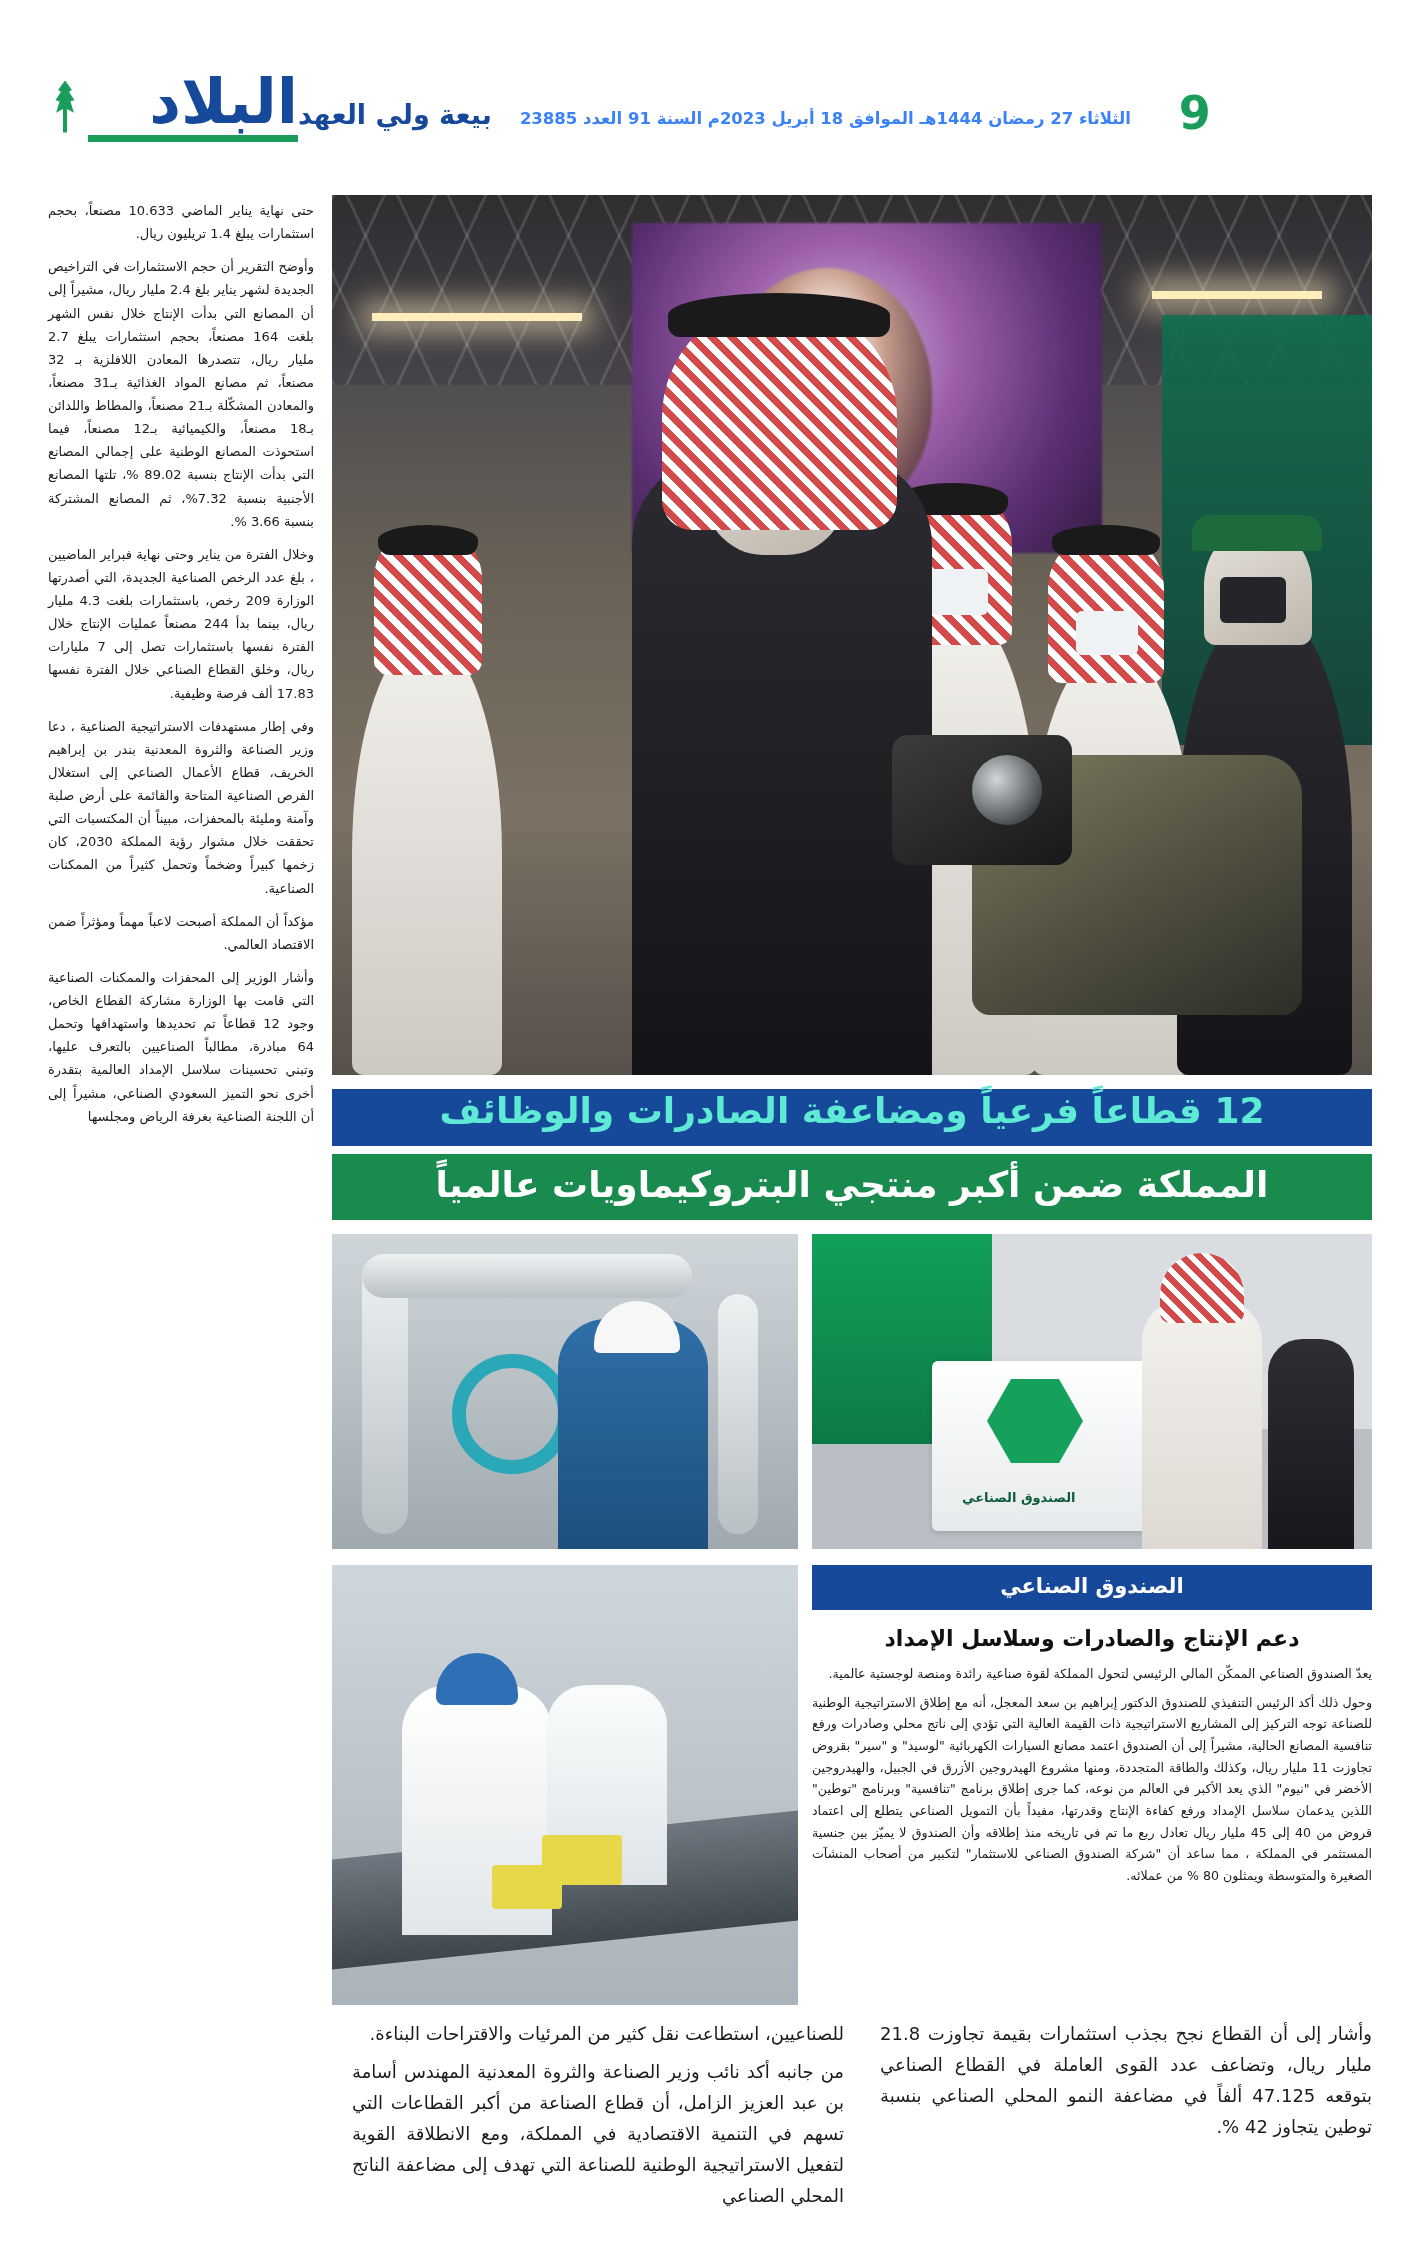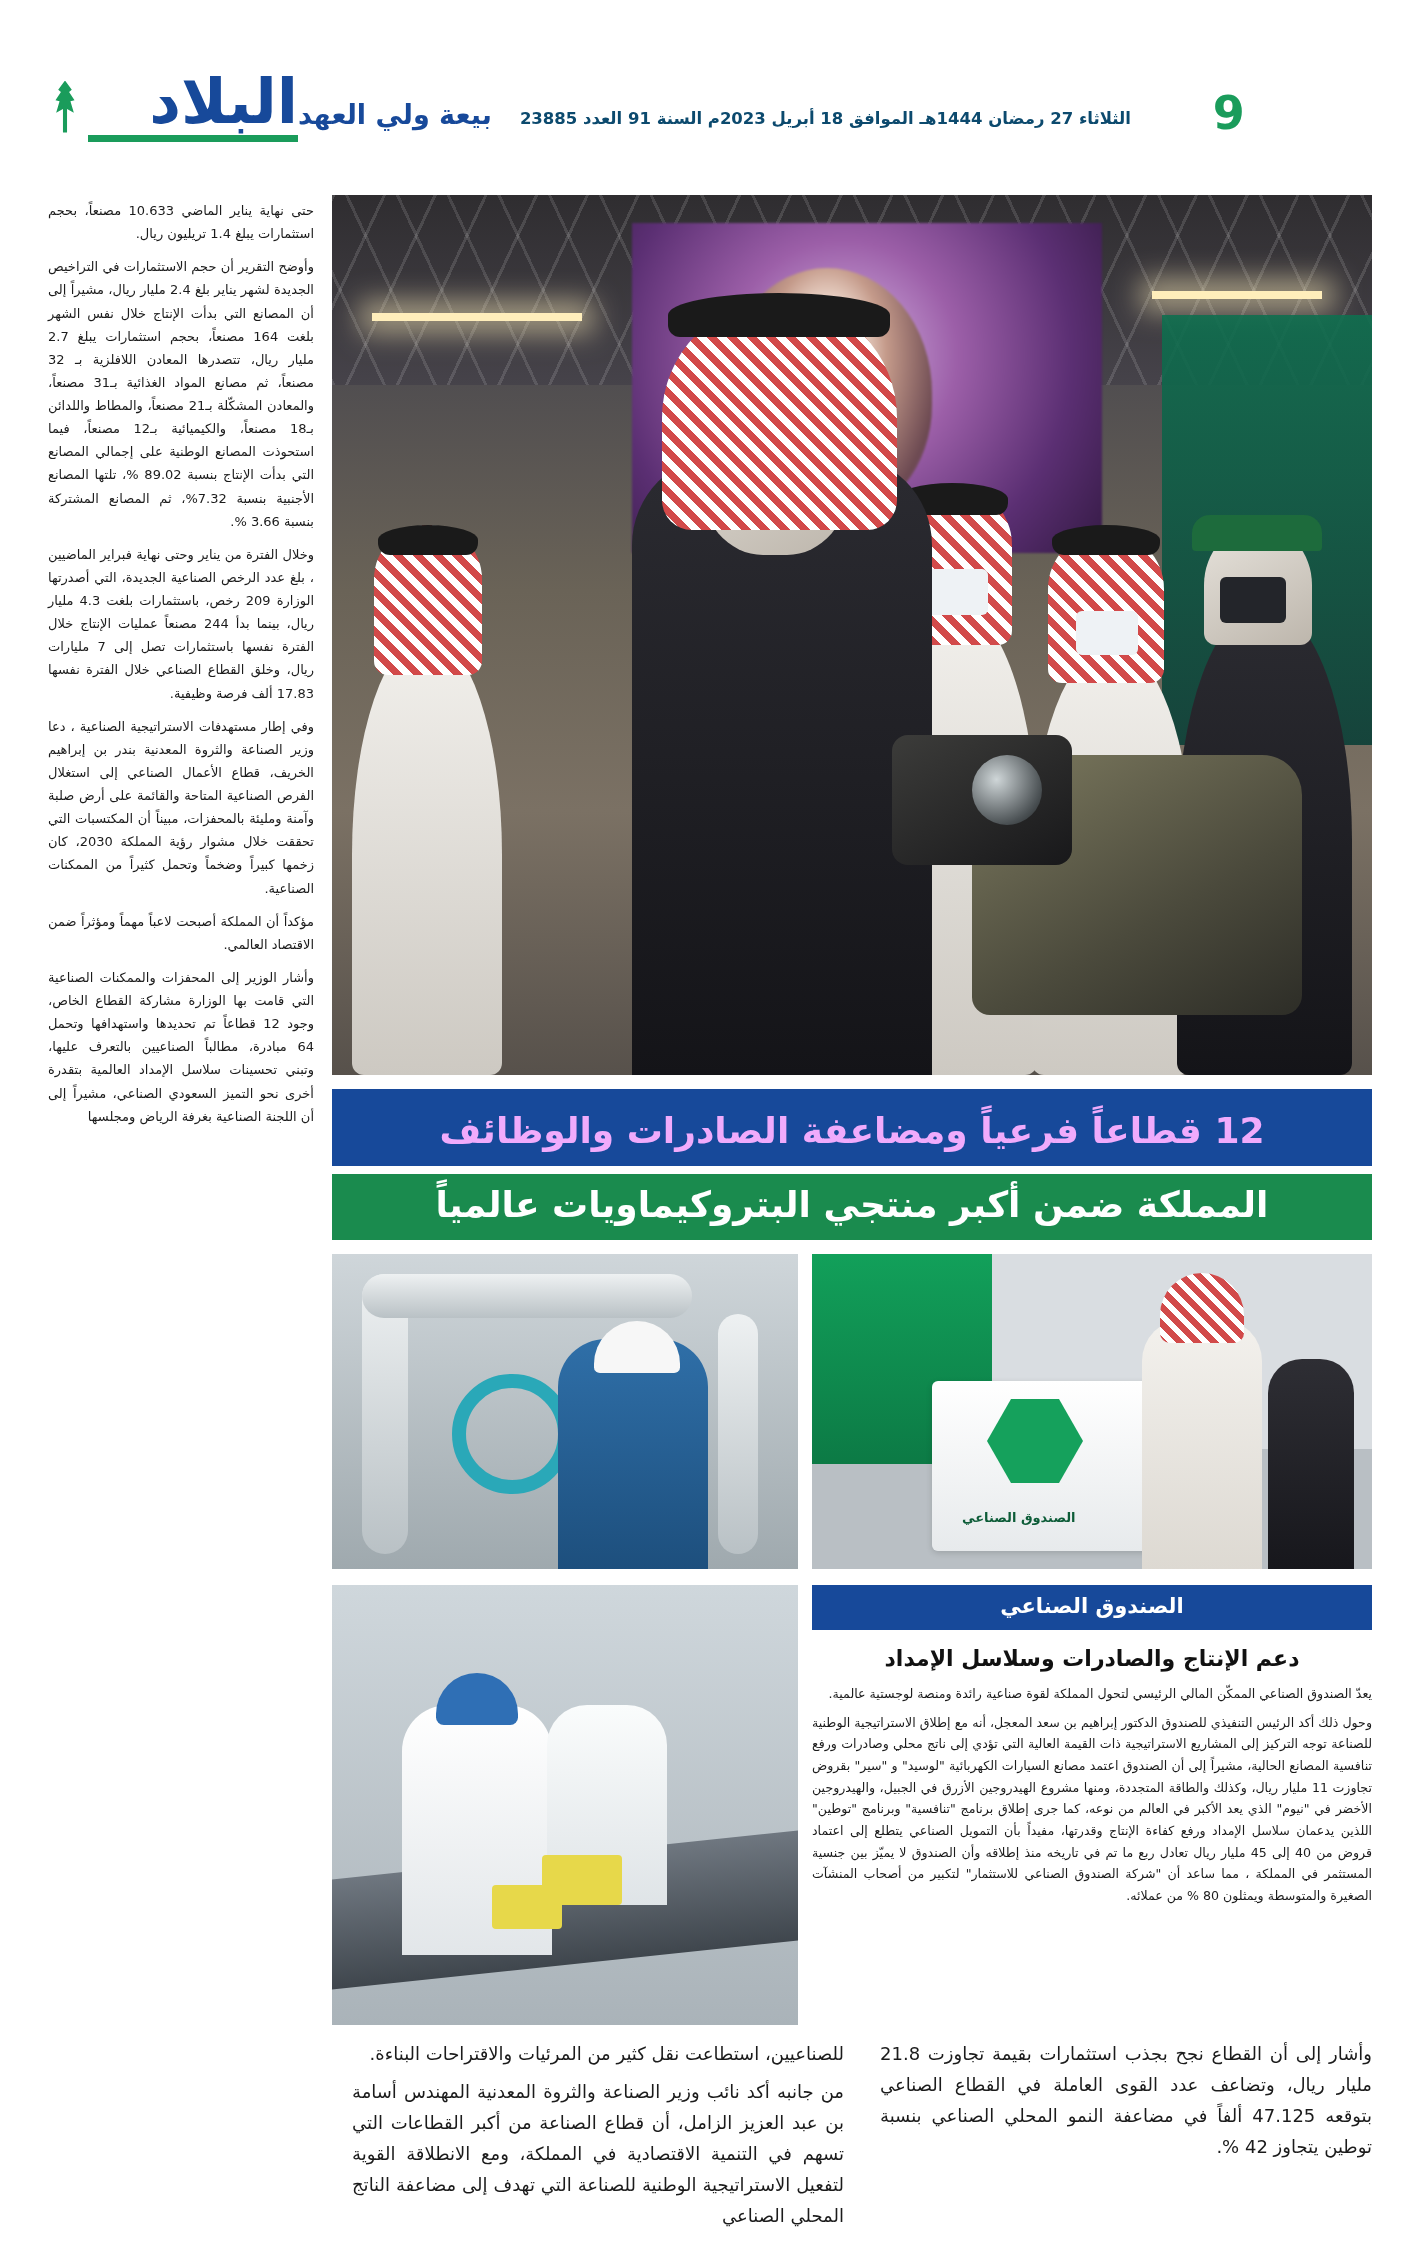--- a/index.html
+++ b/index.html
@@ -57,22 +57,21 @@
     font-size: 27px;
     font-weight: bold;
     color: #17499a;
     margin-right: 28px;
     margin-top: 34px;
     white-space: nowrap;
   }
   .masthead-date {
     font-size: 16.5px;
     font-weight: bold;
-    color: #0c4a6e;
-    margin-right: 34px;
+    color: #3b82f6;
     margin-top: 42px;
     white-space: nowrap;
     letter-spacing: 0px;
   }
   .page-number {
     font-size: 46px;
     font-weight: bold;
     color: #1a9c5b;
     margin-right: auto;
     margin-top: 30px;
@@ -146,25 +145,25 @@
   .hero .device {
     position:absolute; right:70px; bottom:60px; width:330px; height:260px;
     background: linear-gradient(150deg,#7d7a5f,#4b4a3c 60%,#2d2d27);
     border-radius: 26px 40px 20px 18px;
   }
 
   
   .headline-blue {
     margin-top: 14px;
     background: #17499a;
-    color: #f0abfc;
+    color: #5eead4;
     font-size: 36px;
     font-weight: bold;
     text-align: center;
-    padding: 24px 20px 17px;
+    padding: 4px 20px 17px;
     line-height: 1;
   }
   .headline-green {
     margin-top: 8px;
     background: #1a8b4e;
     color: #fff;
     font-size: 36px;
     font-weight: bold;
     text-align: center;
     padding: 13px 20px 17px;

